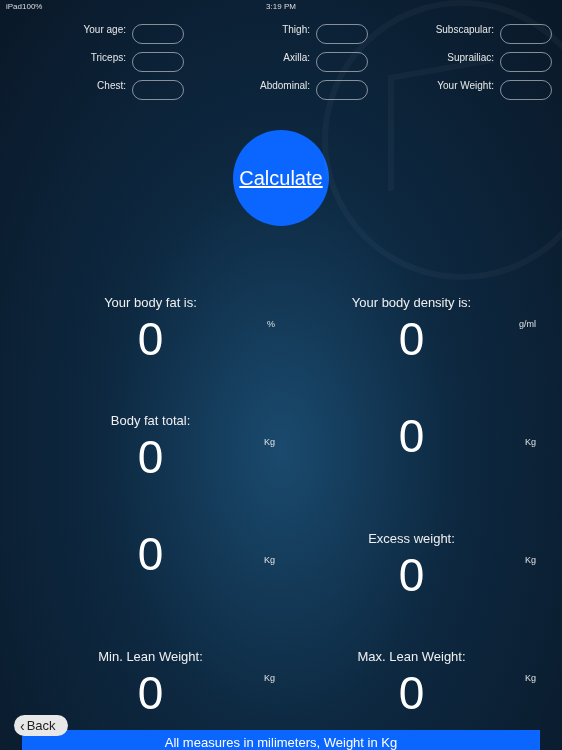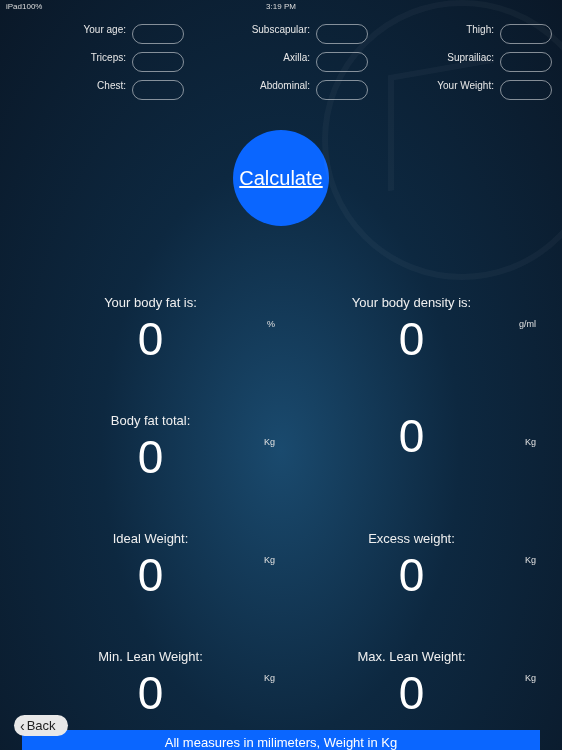--- a/index.html
+++ b/index.html
@@ -148,25 +148,25 @@
 </div>
 
 <div class="watermark"></div>
 
 <div class="inputs-grid">
   <div class="input-row">
     <span class="input-label">Your age:</span>
     <div class="input-field"></div>
   </div>
   <div class="input-row">
+    <span class="input-label">Thigh:</span>
+    <div class="input-field"></div>
+  </div>
+  <div class="input-row">
     <span class="input-label">Subscapular:</span>
-    <div class="input-field"></div>
-  </div>
-  <div class="input-row">
-    <span class="input-label">Thigh:</span>
     <div class="input-field"></div>
   </div>
   <div class="input-row">
     <span class="input-label">Triceps:</span>
     <div class="input-field"></div>
   </div>
   <div class="input-row">
     <span class="input-label">Axilla:</span>
     <div class="input-field"></div>
   </div>
@@ -206,21 +206,20 @@
   <div class="result-cell">
     <div class="result-label">Body fat total:</div>
     <div class="result-value">0</div>
     <div class="result-unit">Kg</div>
   </div>
   <div class="result-cell">
     <div class="result-value">0</div>
     <div class="result-unit">Kg</div>
   </div>
   <div class="result-cell">
-    <div class="result-label">Ideal Weight:</div>
     <div class="result-value">0</div>
     <div class="result-unit">Kg</div>
   </div>
   <div class="result-cell">
     <div class="result-label">Excess weight:</div>
     <div class="result-value">0</div>
     <div class="result-unit">Kg</div>
   </div>
   <div class="result-cell">
     <div class="result-label">Min. Lean Weight:</div>

